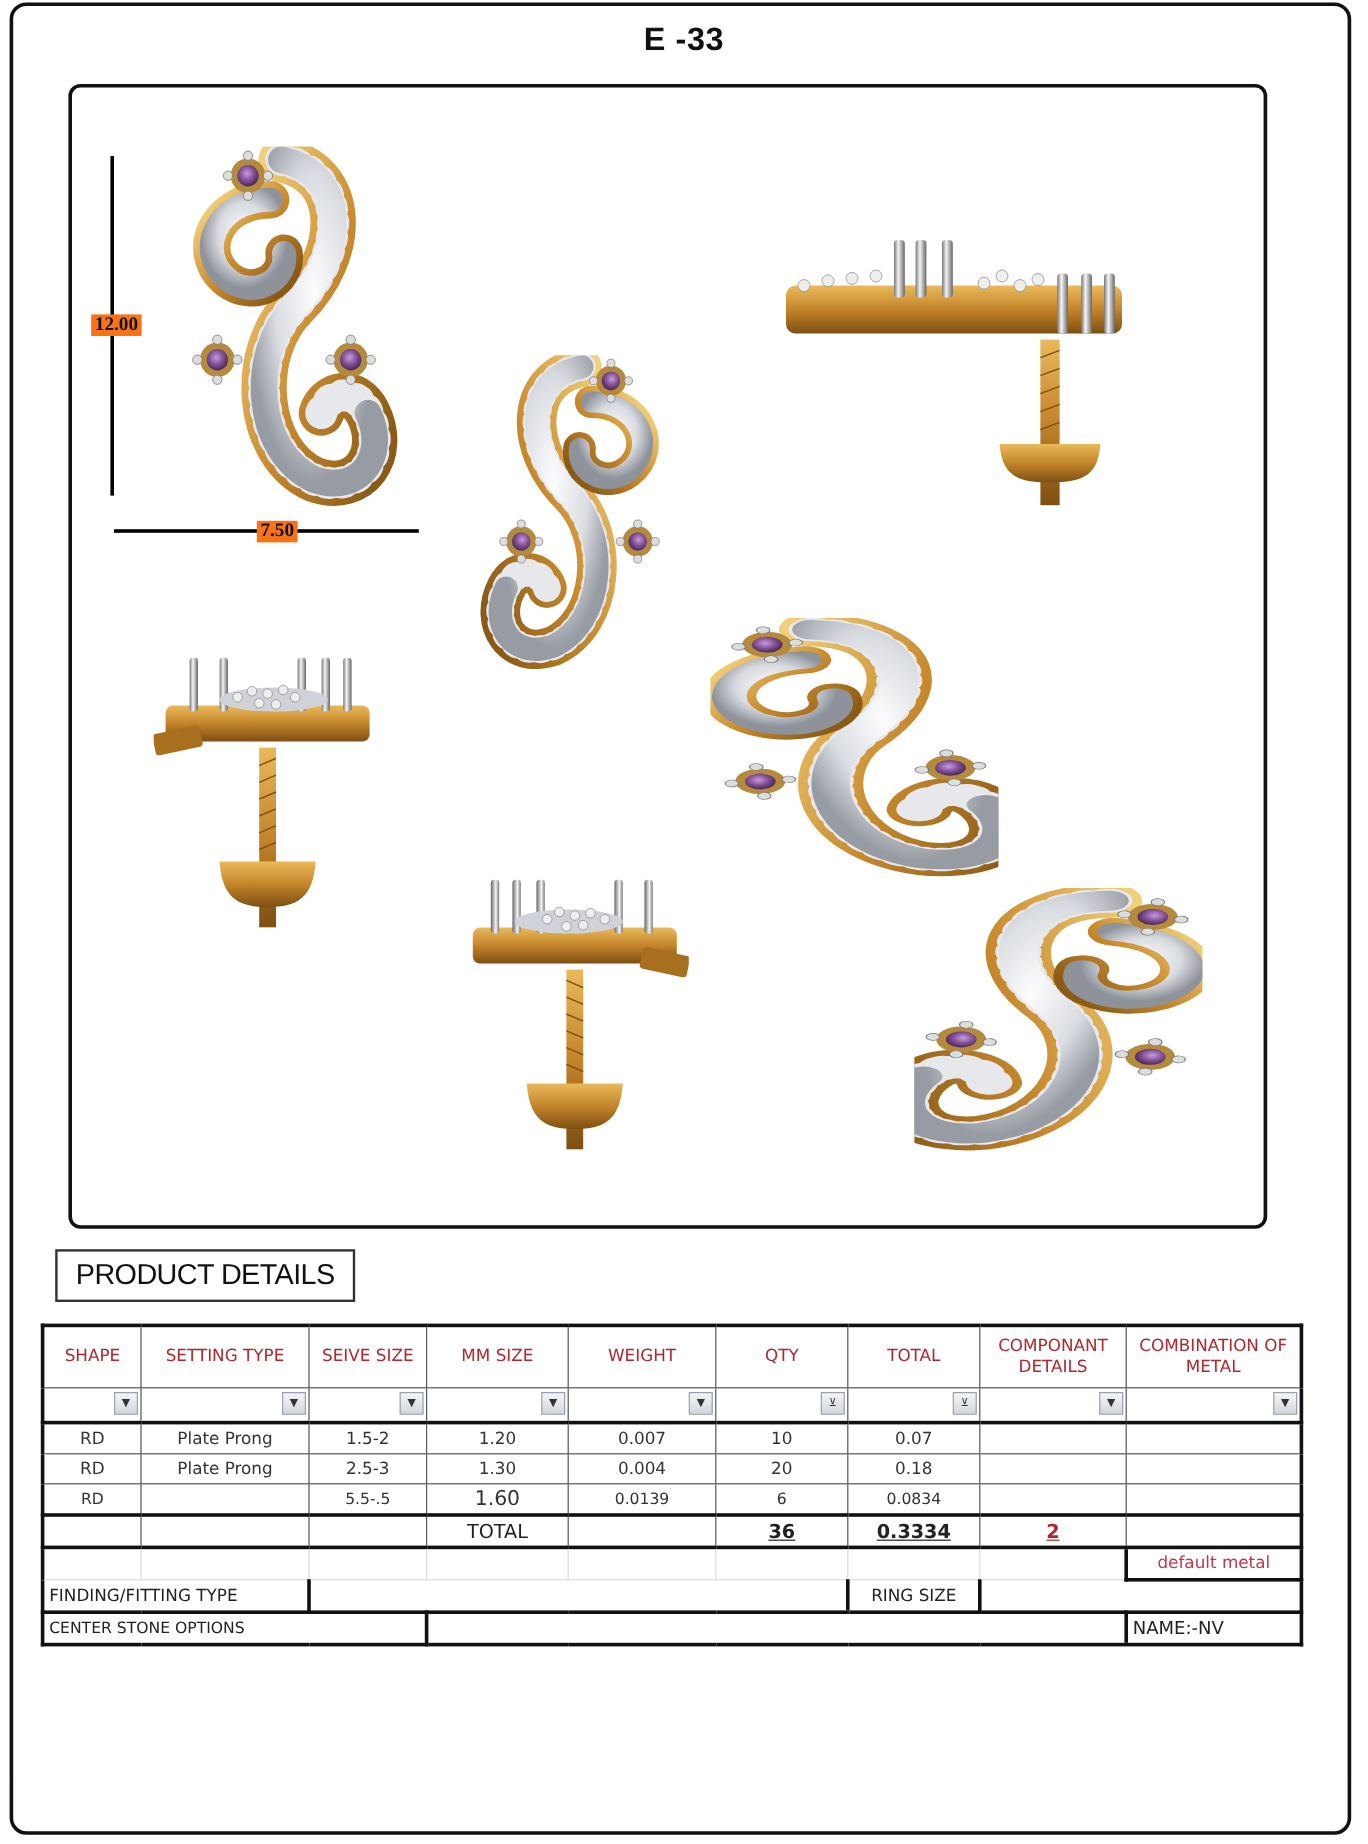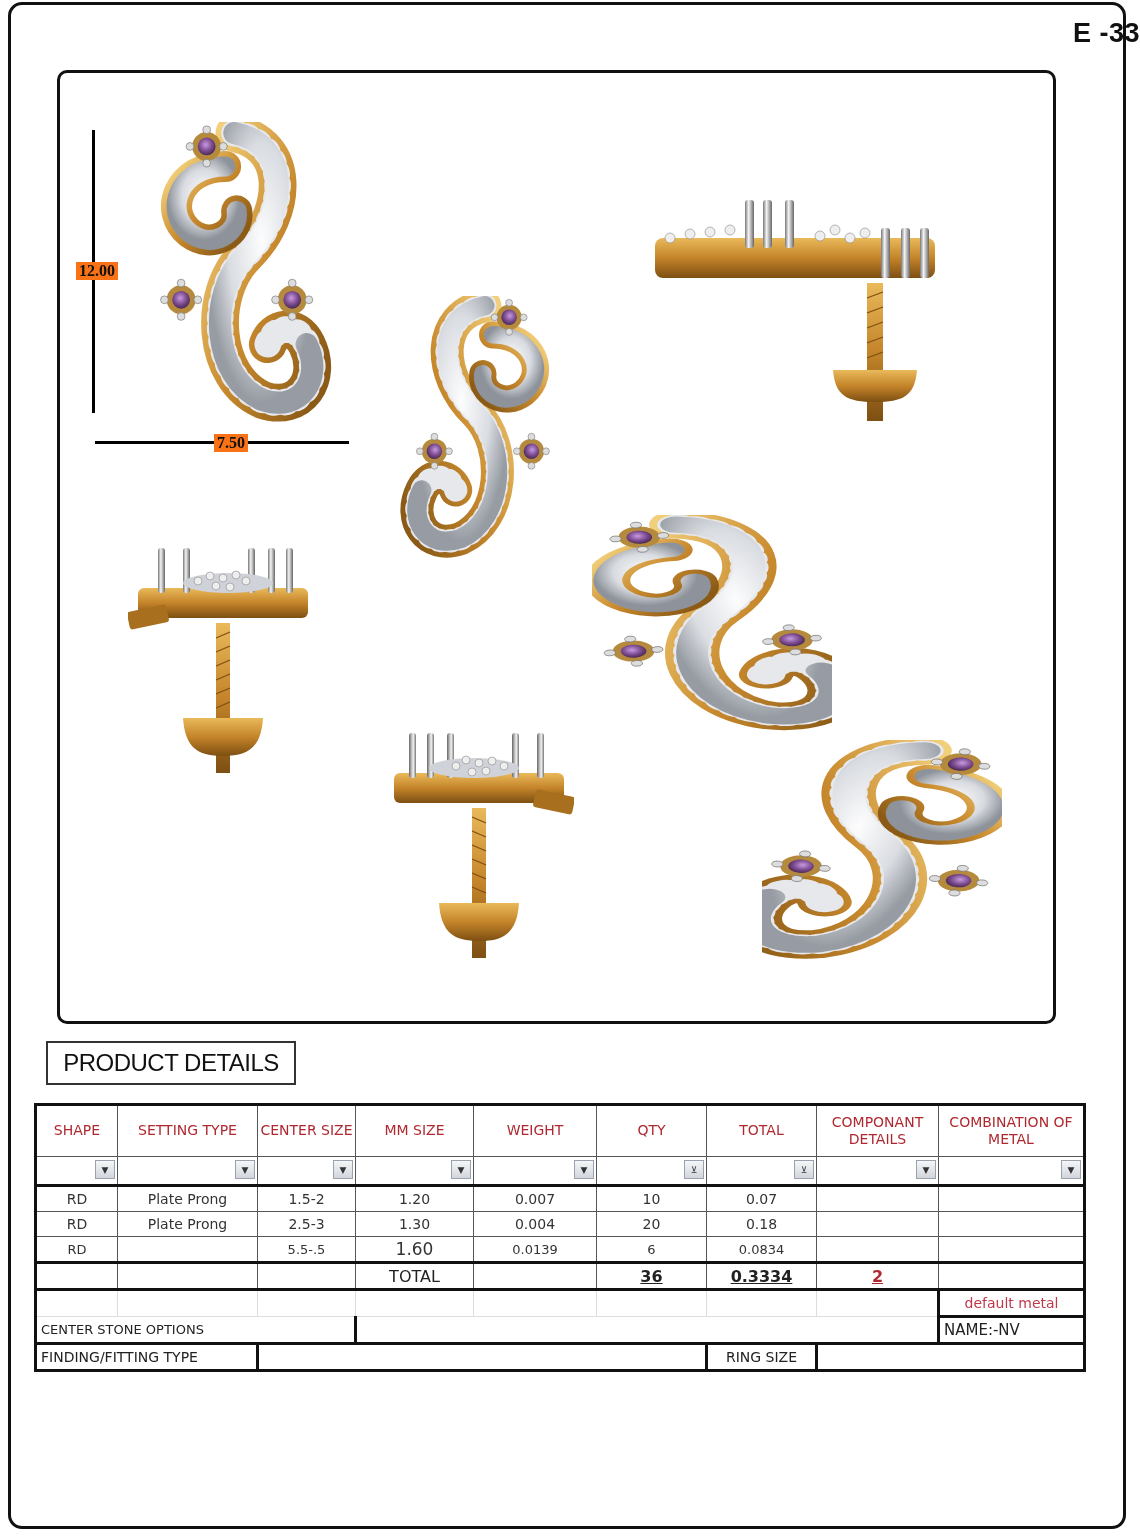--- a/index.html
+++ b/index.html
@@ -1,18 +1,18 @@
 <!DOCTYPE html>
 <html><head>
 <meta charset="utf-8">
 <style>
   html, body { margin: 0; padding: 0; background: #ffffff; }
   body { width: 1140px; height: 1537px; position: relative; overflow: hidden; font-family: "Liberation Sans", sans-serif; }
   .outer-frame { position: absolute; left: 8px; top: 2px; width: 1118px; height: 1527px; border: 3px solid #111; border-radius: 14px; box-sizing: border-box; }
-  .title { position: absolute; left: 0; width: 1140px; top: 18px; text-align: right; font-size: 27px; font-weight: bold; color: #111; font-family: "Liberation Sans", sans-serif; letter-spacing: 0.5px; }
+  .title { position: absolute; left: 0; width: 1140px; top: 18px; text-align: center; font-size: 27px; font-weight: bold; color: #111; font-family: "Liberation Sans", sans-serif; letter-spacing: 0.5px; }
   .image-frame { position: absolute; left: 57px; top: 70px; width: 999px; height: 954px; border: 3px solid #111; border-radius: 10px; box-sizing: border-box; background: #fff; }
   .dim-v { position: absolute; left: 92px; top: 130px; width: 3px; height: 283px; background: #000; }
   .dim-h { position: absolute; left: 95px; top: 441px; width: 254px; height: 3px; background: #000; }
   .dim-label { position: absolute; font-family: "Liberation Serif", serif; font-weight: bold; font-size: 16px; color: #111; background: #f97316; padding: 0 3px; }
   .dim-label.v { left: 76px; top: 262px; }
   .dim-label.h { left: 214px; top: 434px; }
   .render { position: absolute; }
   .product-details { position: absolute; left: 46px; top: 1041px; width: 250px; height: 44px; border: 2px solid #333; border-radius: 0; box-sizing: border-box; font-size: 24px; color: #111; display: flex; align-items: center; justify-content: center; font-family: "Liberation Sans", sans-serif; letter-spacing: -0.5px; }
   table.details { position: absolute; left: 34px; top: 1103px; border-collapse: collapse; font-family: "DejaVu Sans", sans-serif; table-layout: fixed; }
   table.details td { border: 1px solid #555; text-align: center; padding: 0; font-size: 14px; color: #333; height: 24px; overflow: hidden; white-space: nowrap; }
@@ -216,21 +216,21 @@
       <col style="width:123px">
       <col style="width:110px">
       <col style="width:110px">
       <col style="width:122px">
       <col style="width:146px">
   </colgroup>
   <tbody>
       <tr class="hdr">
     <td class="thick-l">SHAPE</td>
     <td>SETTING  TYPE</td>
-    <td>CENTER SIZE</td>
+    <td>SEIVE SIZE</td>
     <td>MM SIZE</td>
     <td>WEIGHT</td>
     <td>QTY</td>
     <td>TOTAL</td>
     <td>COMPONANT DETAILS</td>
     <td class="thick-r">COMBINATION OF METAL</td>
   </tr>
   <tr class="filter">
     <td class="thick-l">
           <span class="dd">▼</span>
@@ -309,24 +309,24 @@
     <td style="border-color:#ddd"></td>
     <td style="border-color:#ddd"></td>
     <td style="border-color:#ddd"></td>
     <td style="border-color:#ddd"></td>
     <td style="border-color:#ddd"></td>
     <td style="border-color:#ddd"></td>
     <td style="border-color:#ddd"></td>
     <td class="thick-r thick-b thick-l pink" style="font-size:14px">default metal</td>
   </tr>
   <tr>
-    <td class="thick-l thick-b thick-r left colhdr-dark" colspan="3" style="font-size:13px">CENTER STONE OPTIONS</td>
-    <td class="thick-b" colspan="5"></td>
-    <td class="thick-l thick-b thick-r left colhdr-dark" style="font-size:15px;color:#3a4a3a">NAME:-NV</td>
-  </tr>
-  <tr>
     <td class="thick-l thick-b thick-r left colhdr-dark" colspan="2">FINDING/FITTING TYPE</td>
     <td class="thick-b" colspan="4"></td>
     <td class="thick-l thick-b thick-r colhdr-dark">RING SIZE</td>
     <td class="thick-b thick-r" colspan="2"></td>
   </tr>
+  <tr>
+    <td class="thick-l thick-b thick-r left colhdr-dark" colspan="3" style="font-size:13px">CENTER STONE OPTIONS</td>
+    <td class="thick-b" colspan="5"></td>
+    <td class="thick-l thick-b thick-r left colhdr-dark" style="font-size:15px;color:#3a4a3a">NAME:-NV</td>
+  </tr>
 </tbody>
   </table>
 
 </body></html>

